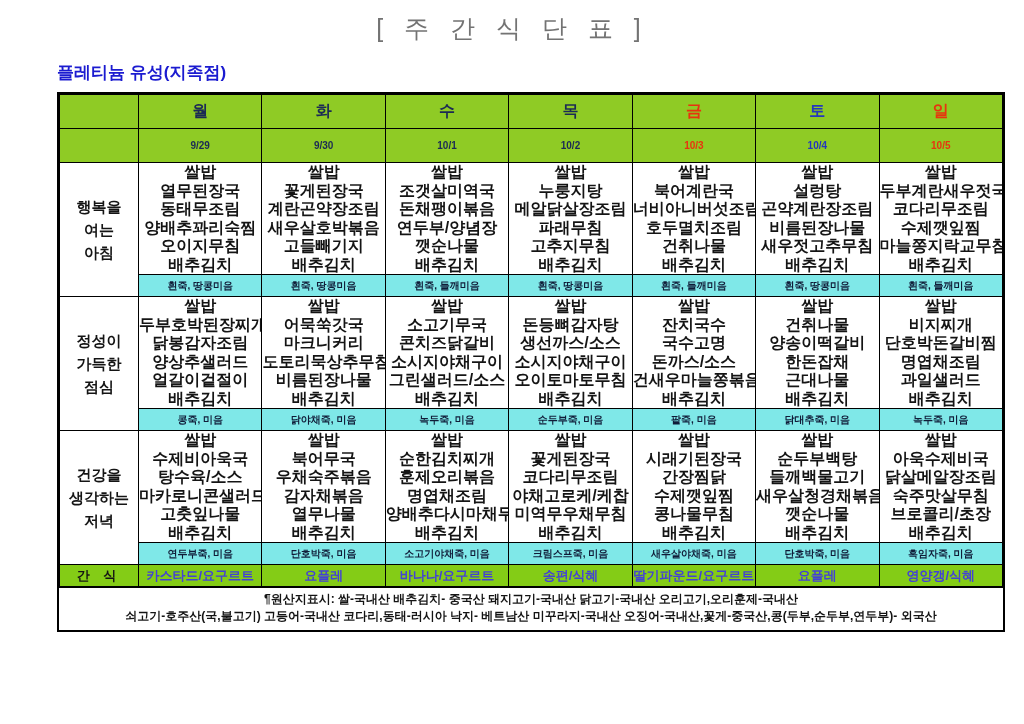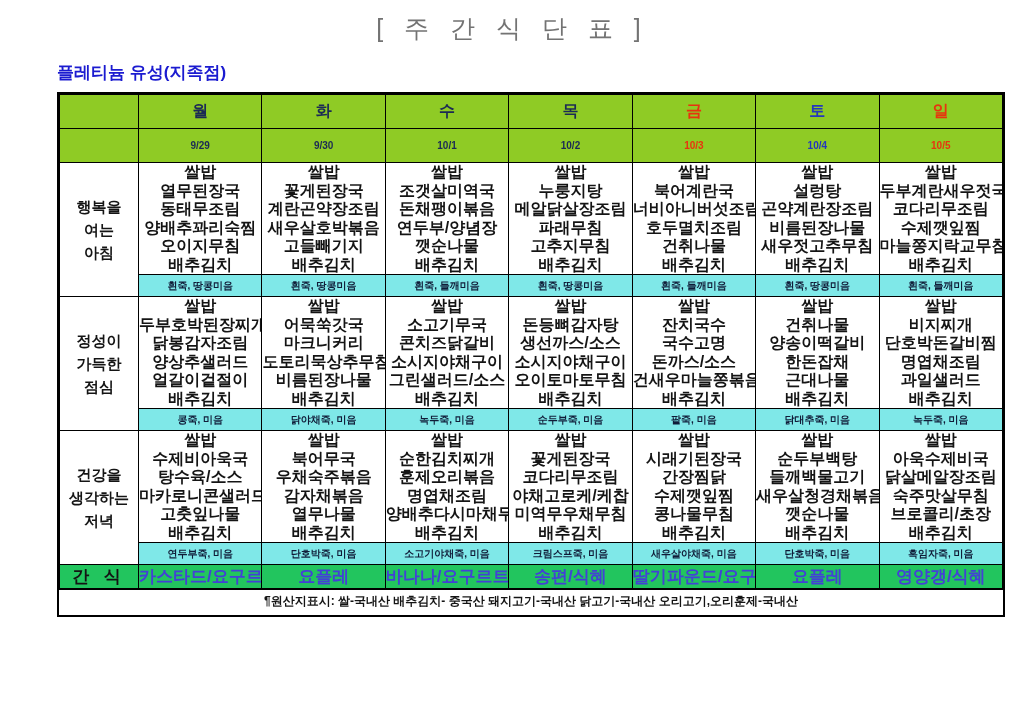--- a/index.html
+++ b/index.html
@@ -67,21 +67,21 @@
     vertical-align: top;
   }
   .menu-item { line-height: 18.5px; }
   td.porridge-cell {
     background: #7fe8e8;
     height: 22px;
     font-size: 10px;
     font-weight: bold;
     color: #101c38;
   }
-  tr.snack-row td { background: #22c55e; height: 22px; font-size: 17px; font-weight: bold; }
+  tr.snack-row td { background: #84cc16; height: 22px; font-size: 13px; font-weight: bold; }
   td.snack-label { color: #141414; letter-spacing: 5px; }
   td.snack-cell { color: #4341d6; }
   .footer-box {
     border-top: 1px solid #000;
     padding: 3px 6px 5px 6px;
     font-size: 12px;
     font-weight: bold;
     color: #141414;
   }
   .footer-line { text-align: center; line-height: 17px; }
@@ -356,14 +356,15 @@
           <td class="snack-cell">바나나/요구르트</td>
           <td class="snack-cell">송편/식혜</td>
           <td class="snack-cell">딸기파운드/요구르트</td>
           <td class="snack-cell">요플레</td>
           <td class="snack-cell">영양갱/식혜</td>
         </tr>
       </tbody>
   </table>
   <div class="footer-box">
     <div class="footer-line">¶원산지표시: 쌀-국내산  배추김치- 중국산  돼지고기-국내산  닭고기-국내산  오리고기,오리훈제-국내산</div>
+    <div class="footer-line">쇠고기-호주산(국,불고기)  고등어-국내산 코다리,동태-러시아  낙지- 베트남산 미꾸라지-국내산  오징어-국내산,꽃게-중국산,콩(두부,순두부,연두부)- 외국산</div>
   </div>
 </div>
 
 </body></html>

